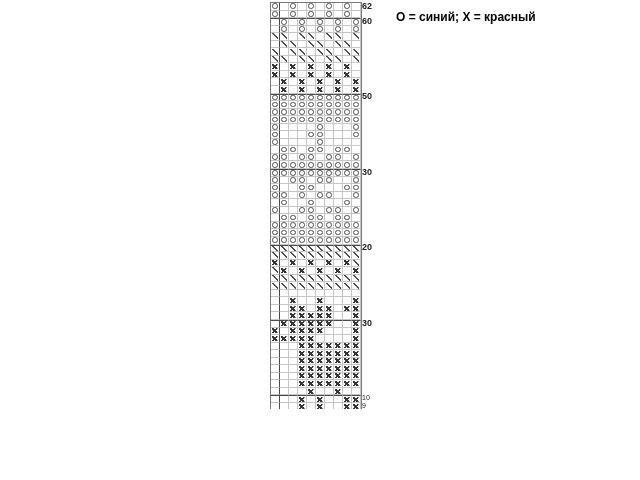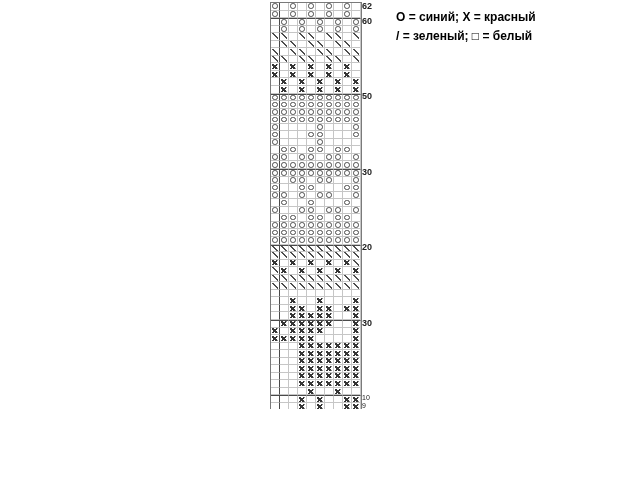--- a/index.html
+++ b/index.html
@@ -703,16 +703,15 @@
       <div class="row-label small" style="top: 423.462px;">6</div>
       <div class="row-label small" style="top: 431.01px;">5</div>
       <div class="row-label small" style="top: 438.558px;">4</div>
       <div class="row-label small" style="top: 446.106px;">3</div>
       <div class="row-label small" style="top: 453.654px;">2</div>
       <div class="row-label small" style="top: 461.202px;">1</div>
     </div>
 
   <div class="legend">
     <div>О = синий; Х = красный</div>
-    <div>/ = зеленый; □ = белый</div>
   </div>
 
 </div>
 
 </body></html>

